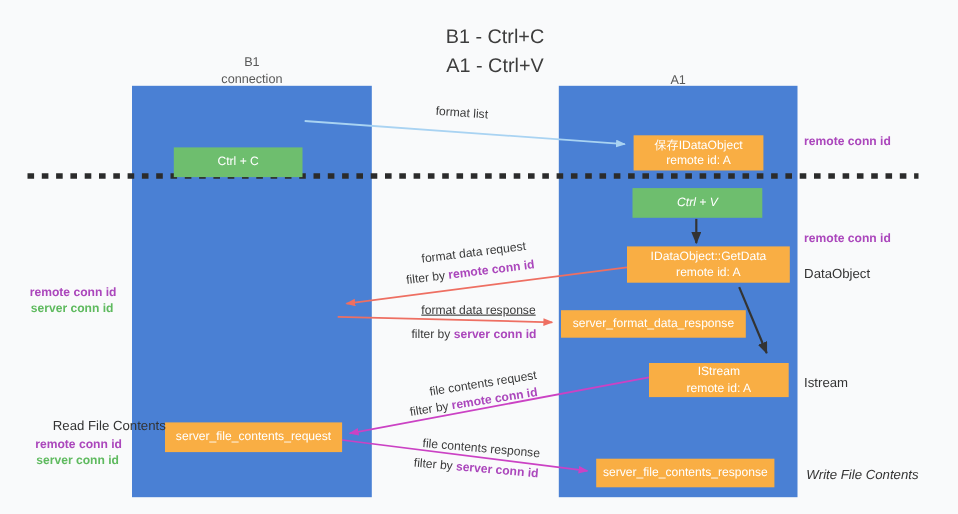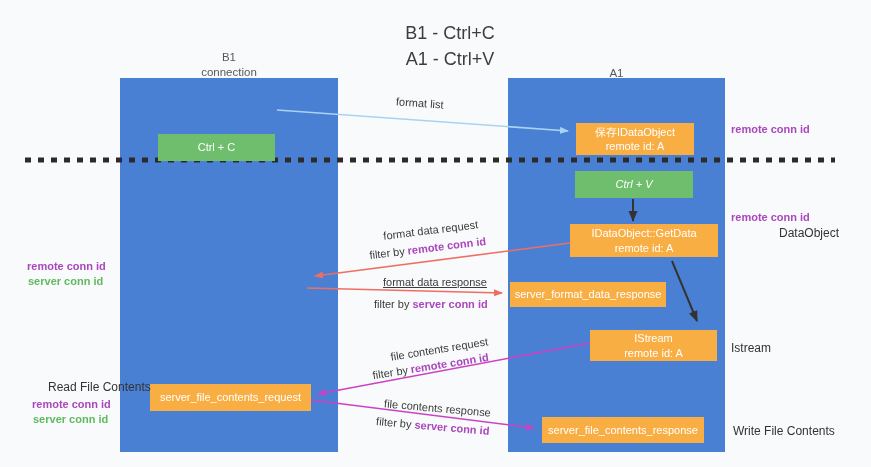--- a/index.html
+++ b/index.html
@@ -91,21 +91,21 @@
   <div class="box green" style="left:575px; top:171px; width:118px; height:27px;font-style:italic;">
     <span>Ctrl + V</span>
   </div>
 
   <div class="box orange" style="left:570px; top:224px; width:148px; height:33px;text-align:center;">
     <span>IDataObject::GetData</span>
     <span>remote id: A</span>
   </div>
 
 
-  <div class="box orange" style="left:510px; top:282px; width:156px; height:25px;">
+  <div class="box orange" style="left:510px; top:282px; width:168px; height:25px;">
     <span>server_format_data_response</span>
   </div>
 
   <div class="box orange" style="left:590px; top:330px; width:127px; height:31px;">
     <span>IStream</span>
     <span>remote id: A</span>
   </div>
 
   <div class="box orange" style="left:542px; top:417px; width:162px; height:26px;">
     <span>server_file_contents_response</span>
@@ -132,23 +132,23 @@
     <span class="plain">filter by</span><span class="purple">remote conn id</span>
   </div>
 
   <div class="alabel" style="left:384px; top:402px; transform:rotate(5deg);">file contents response</div>
   <div class="alabel" style="left:376px; top:420px; transform:rotate(5deg);">
     <span class="plain">filter by</span><span class="purple">server conn id</span>
   </div>
 
   <div class="side purple" style="left:731px; top:123px;">remote conn id</div>
   <div class="side purple" style="left:731px; top:211px;">remote conn id</div>
-  <div class="side black" style="left:731px; top:226px;margin-left:48px;">DataObject</div>
+  <div class="side black" style="left:731px; top:242px;">DataObject</div>
   <div class="side black" style="left:731px; top:341px;">Istream</div>
-  <div class="side black" style="left:733px; top:424px;">Write File Contents</div>
+  <div class="side black" style="left:733px; top:424px;font-style:italic;">Write File Contents</div>
 
   <div class="side purple" style="left:27px; top:260px;">remote conn id</div>
   <div class="side greentx" style="left:28px; top:275px;">server conn id</div>
   <div class="side black" style="left:28px; top:380px;margin-left:20px;">Read File Contents</div>
   <div class="side purple" style="left:32px; top:398px;">remote conn id</div>
   <div class="side greentx" style="left:33px; top:413px;">server conn id</div>
 
 </div>
 
 </body></html>

